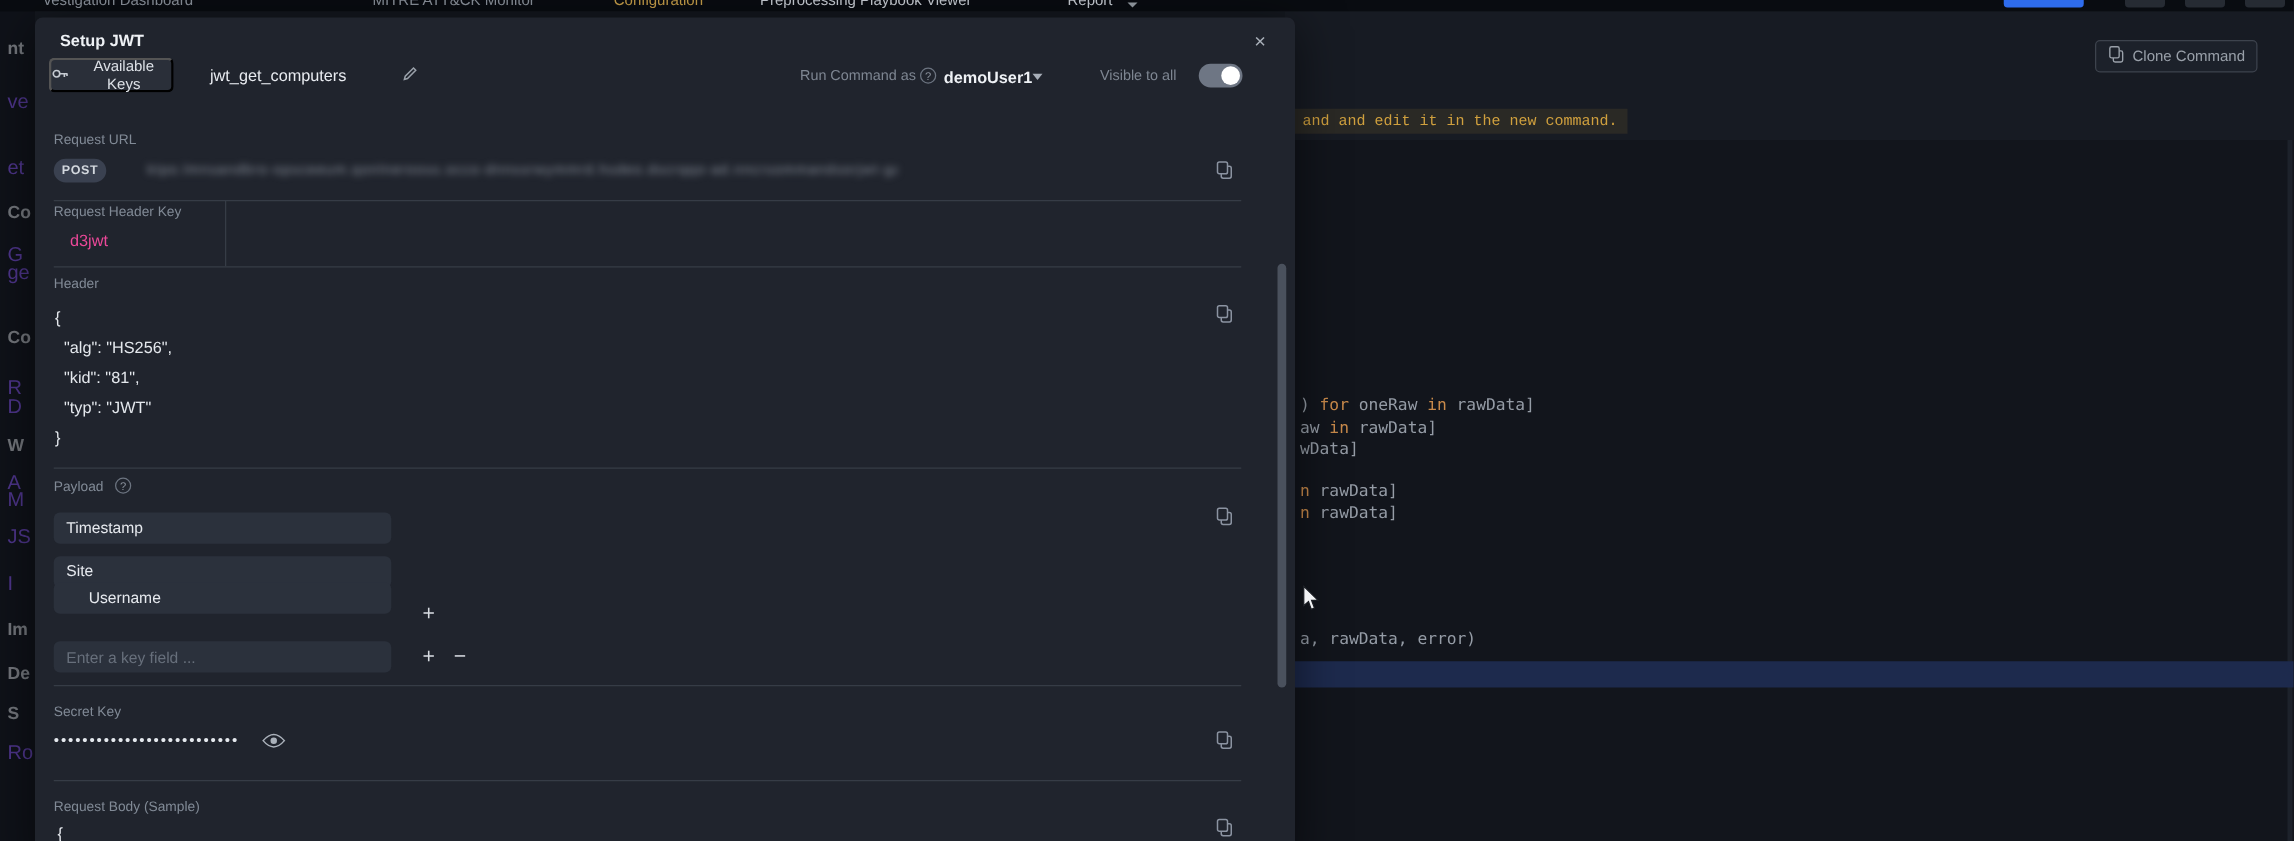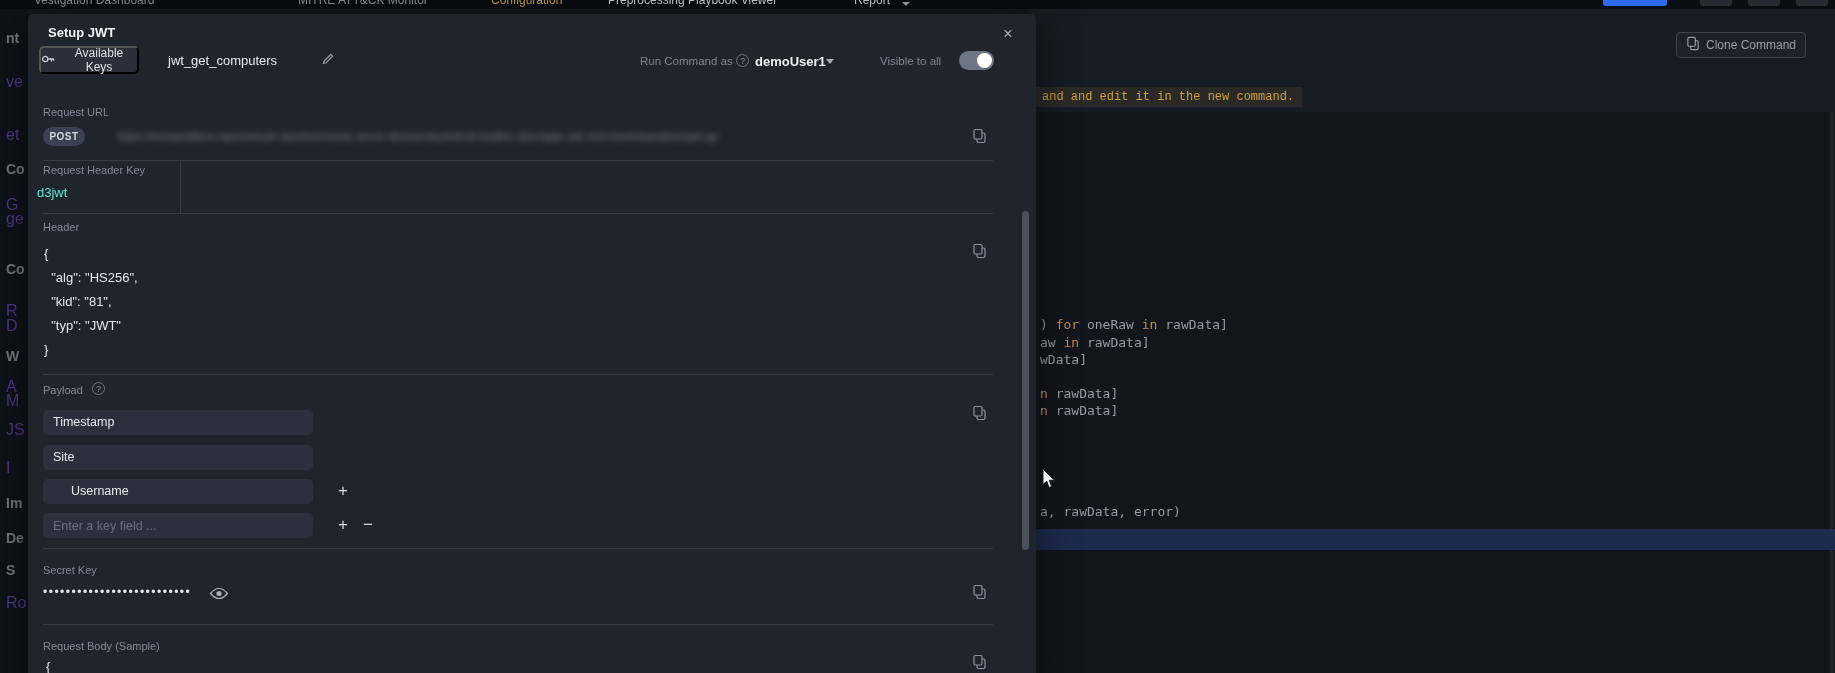--- a/index.html
+++ b/index.html
@@ -67,29 +67,29 @@
   #lbl-payload { left: 15px; top: 370px; }
   #lbl-secret { left: 15px; top: 550px; }
   #lbl-body { left: 15px; top: 626px; }
 
   .post-badge { position: absolute; left: 15px; top: 113px; width: 42px; height: 19px; background: #3a4150; border-radius: 10px; color: #d3d8de; font-size: 10px; font-weight: bold; letter-spacing: 0.5px; text-align: center; line-height: 19px; }
   .blur-url { position: absolute; left: 90px; top: 116px; width: 600px; height: 14px; overflow: hidden; filter: blur(3px); color: #8a919c; font-size: 11px; white-space: nowrap; letter-spacing: 1px; }
 
   .copy-btn { position: absolute; left: 944px; width: 18px; height: 18px; cursor: pointer; }
   #copy-url { top: 114px; } #copy-header { top: 229px; } #copy-payload { top: 391px; } #copy-secret { top: 570px; } #copy-body { top: 640px; }
 
-  .hkey-value { position: absolute; left: 9px; top: 171px; font-size: 13px; color: #5eead4; }
+  .hkey-value { position: absolute; left: 28px; top: 171px; font-size: 13px; color: #ec4899; }
   .vline { position: absolute; left: 152px; top: 146px; width: 1px; height: 53px; background: #363c46; }
   .divider { position: absolute; left: 15px; width: 950px; height: 1px; background: #363c46; }
   #div-1 { top: 146px; } #div-2 { top: 199px; } #div-3 { top: 360px; } #div-4 { top: 534px; } #div-5 { top: 610px; }
 
   .header-json { position: absolute; left: 16px; top: 228px; font-size: 13px; color: #e4e8ed; line-height: 24px; white-space: pre; font-family: "Liberation Sans", sans-serif; }
 
   .pill { position: absolute; left: 15px; width: 270px; height: 25px; background: #2b313c; border-radius: 5px; color: #e6e9ee; font-size: 12.5px; line-height: 25px; padding-left: 10px; cursor: text; }
-  #pill-0 { top: 396px; } #pill-1 { top: 431px; } #pill-2 { top: 465px; padding-left: 28px; }
+  #pill-0 { top: 396px; } #pill-1 { top: 431px; } #pill-2 { top: 452px; padding-left: 28px; }
   .pill-input { position: absolute; left: 15px; top: 499px; width: 270px; height: 25px; background: #2b313c; border: none; border-radius: 5px; color: #e6e9ee; font-size: 12.5px; padding-left: 10px; outline: none; font-family: "Liberation Sans", sans-serif; }
   .pill-input::placeholder { color: #676f7b; }
   .plus-btn, .minus-btn { position: absolute; width: 20px; height: 20px; color: #d6dae0; font-size: 17px; line-height: 20px; text-align: center; cursor: pointer; }
   #plus-1 { left: 305px; top: 467px; }
   #plus-2 { left: 305px; top: 501px; }
   #minus-1 { left: 330px; top: 501px; }
 
   .secret-dots { position: absolute; left: 15px; top: 571px; font-size: 12px; color: #e4e8ed; letter-spacing: 1.5px; }
   .eye-btn { position: absolute; left: 181px; top: 572px; width: 20px; height: 14px; cursor: pointer; }
 

